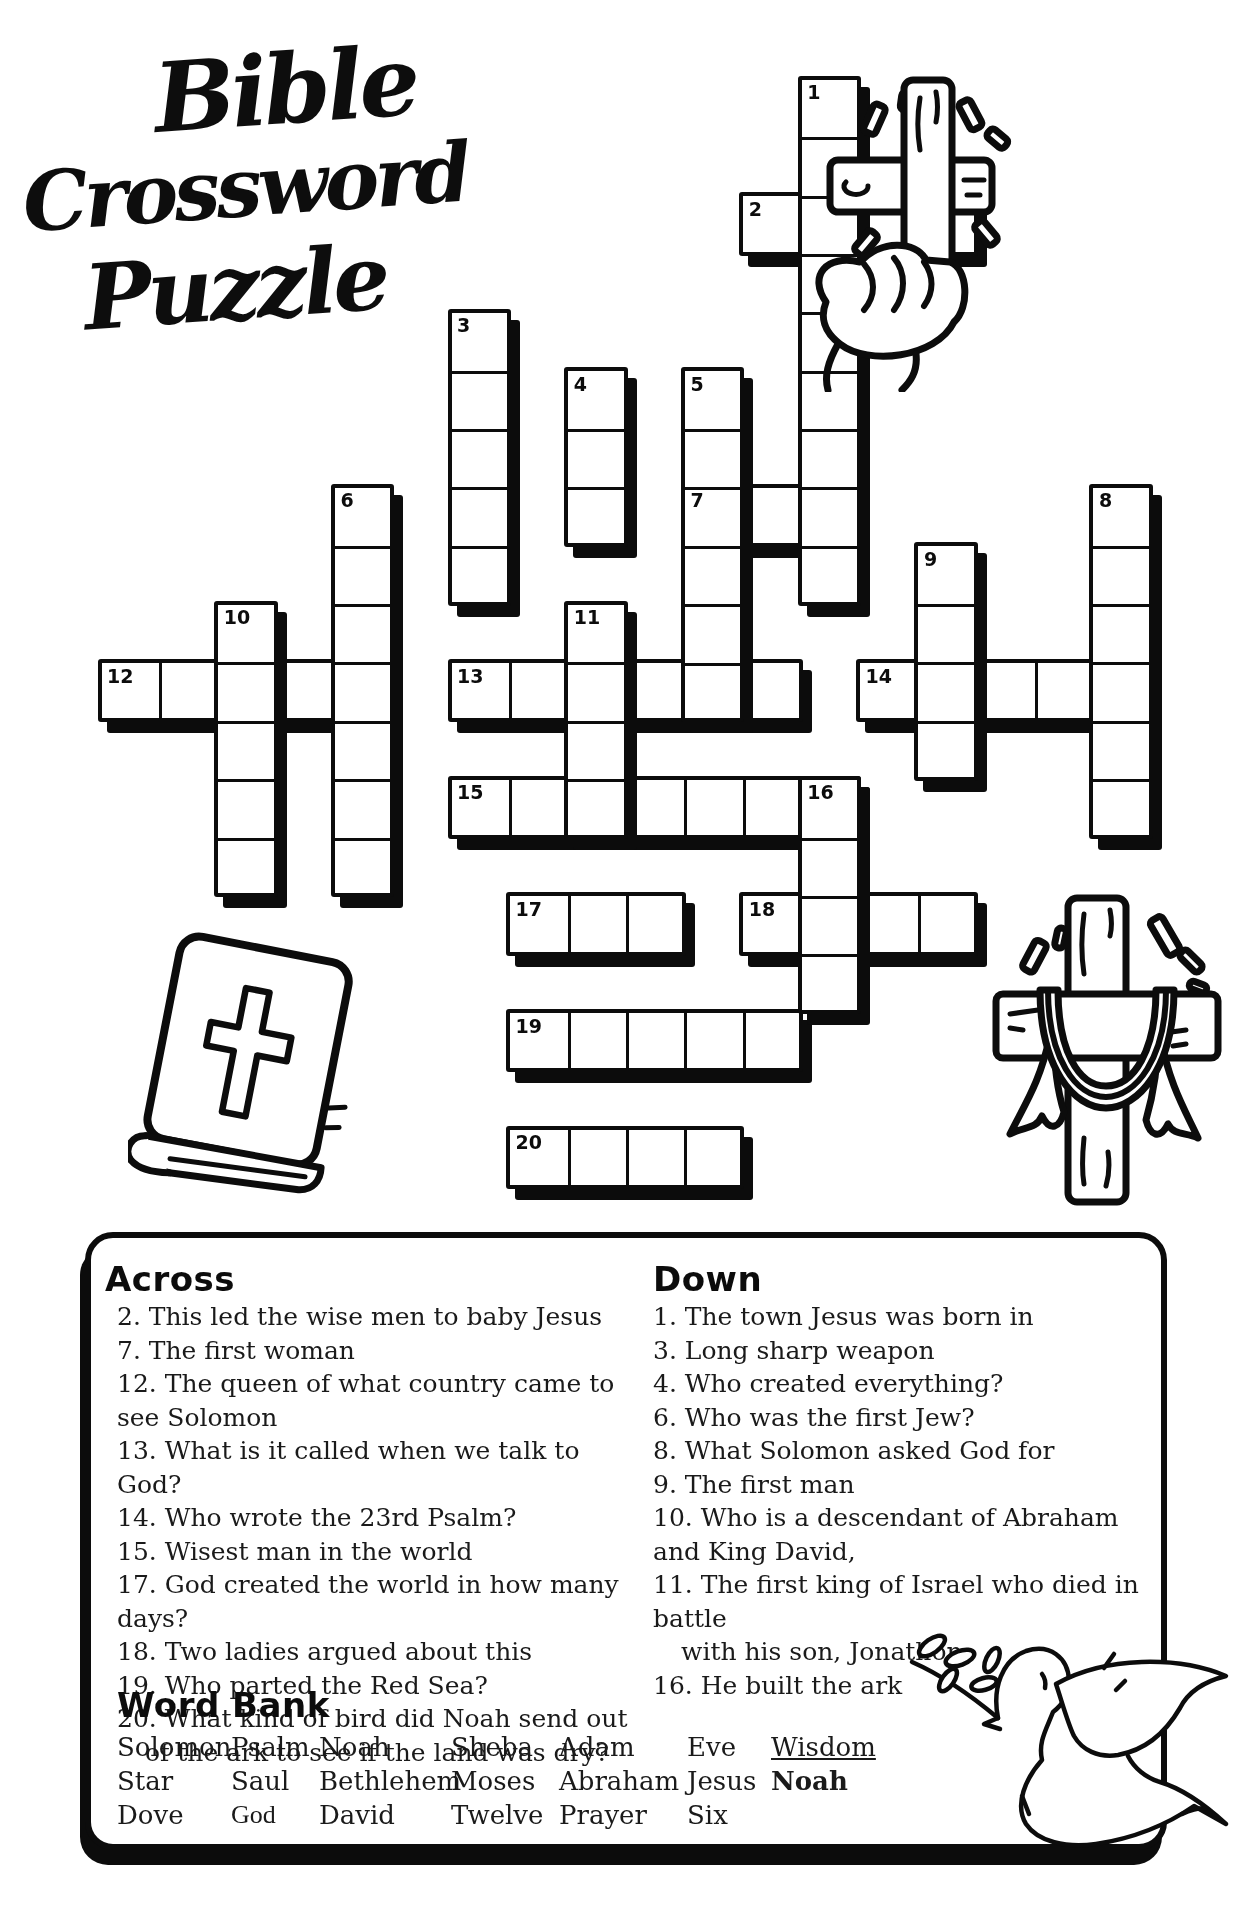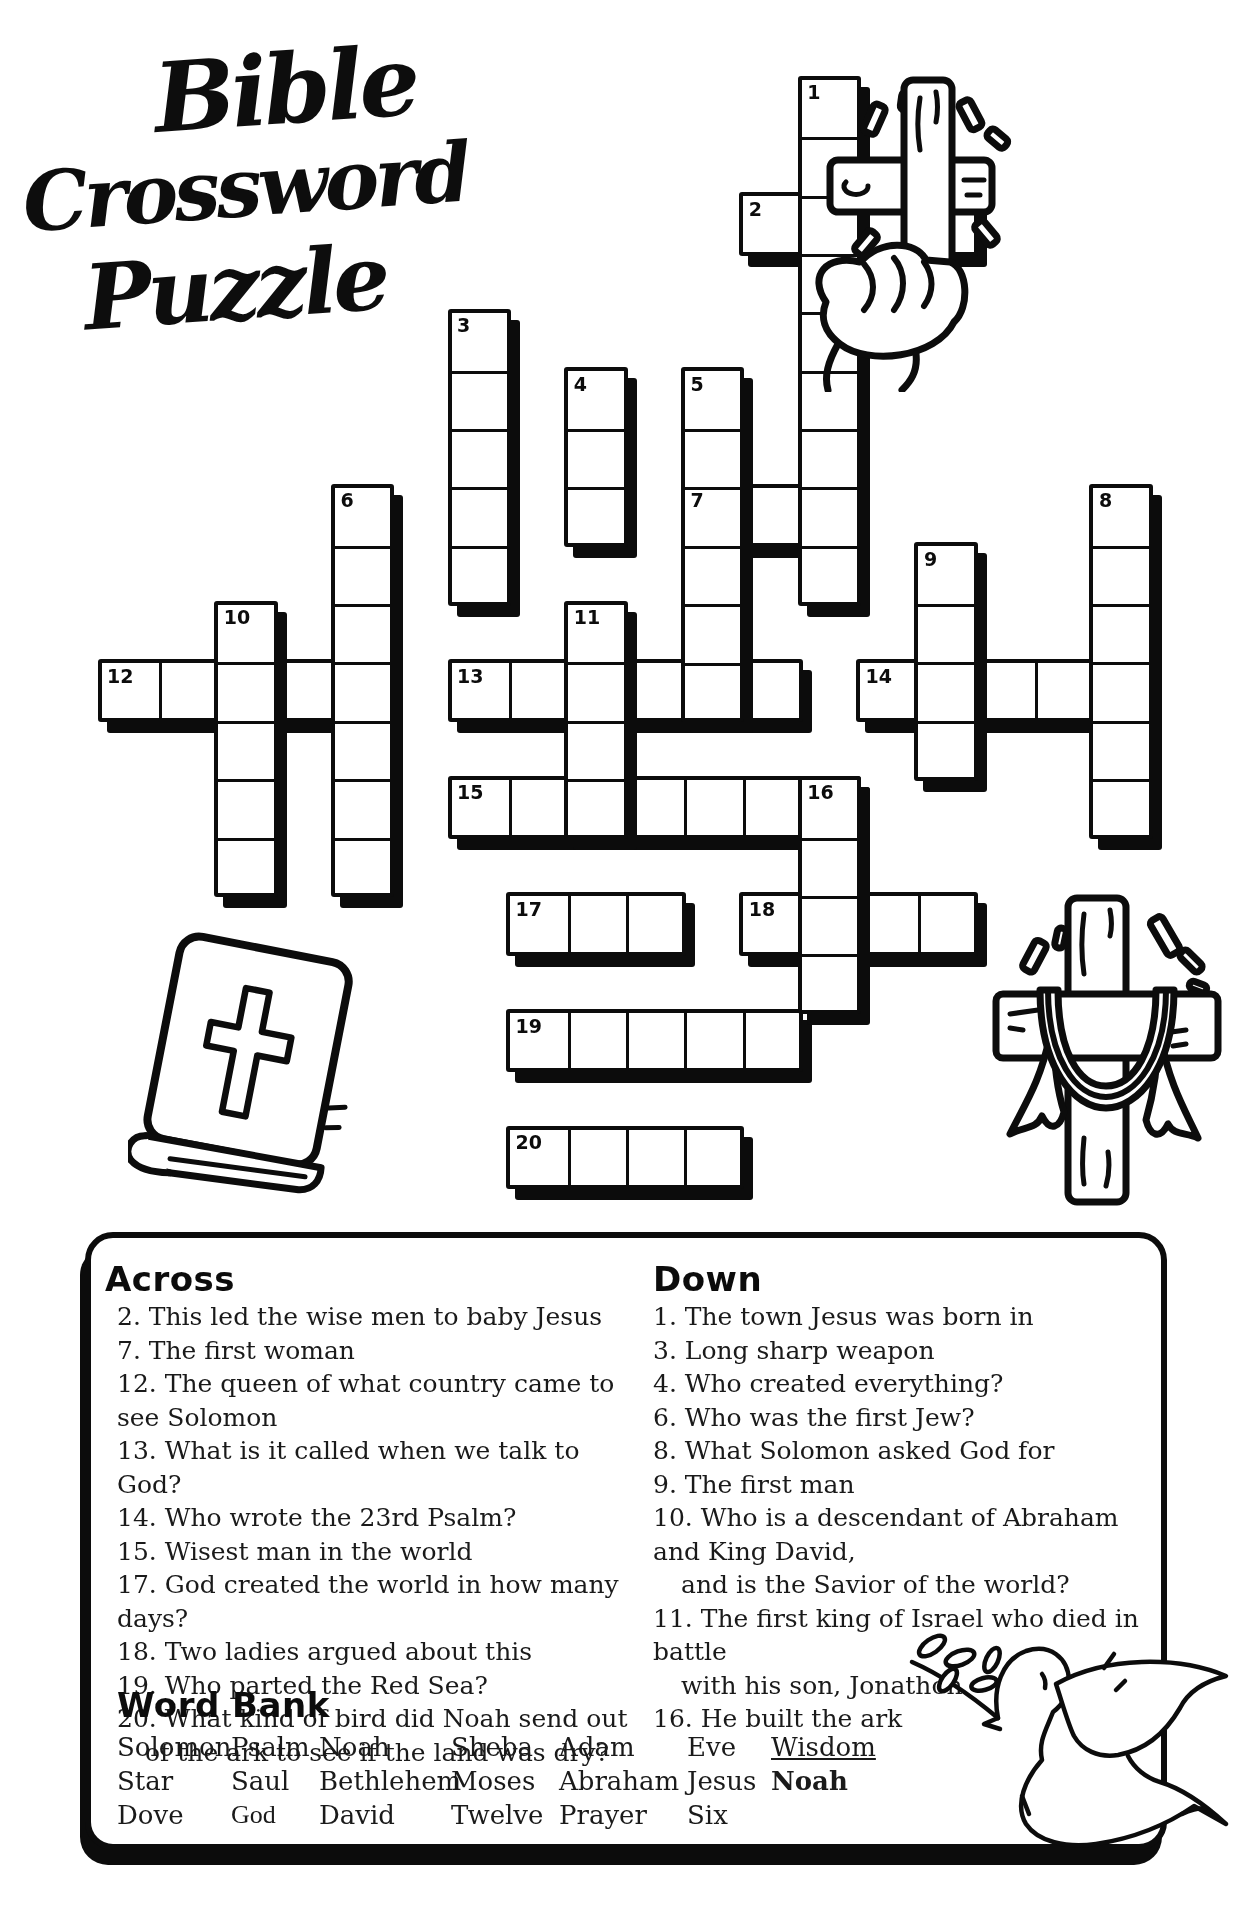--- a/index.html
+++ b/index.html
@@ -249,21 +249,20 @@
         <div class="clue-cont">of the ark to see if the land was dry?</div>
       </div>
     <div id="down-list" class="clue-list list-down">
         <div>1. The town Jesus was born in</div>
         <div>3. Long sharp weapon</div>
         <div>4. Who created everything?</div>
         <div>6. Who was the first Jew?</div>
         <div>8. What Solomon asked God for</div>
         <div>9. The first man</div>
         <div>10. Who is a descendant of Abraham and King David,</div>
-        <div class="clue-cont">and is the Savior of the world?</div>
         <div>11. The first king of Israel who died in battle</div>
         <div class="clue-cont">with his son, Jonathon</div>
         <div>16. He built the ark</div>
       </div>
     <div class="section-header hdr-bank">Word Bank</div>
     <div id="bank-layer">
         <div class="bank-word" style="left: 26px; top: 496px;">Solomon</div>
         <div class="bank-word" style="left: 140px; top: 496px;">Psalm</div>
         <div class="bank-word" style="left: 228px; top: 496px;">Noah</div>
         <div class="bank-word" style="left: 360px; top: 496px;">Sheba</div>

